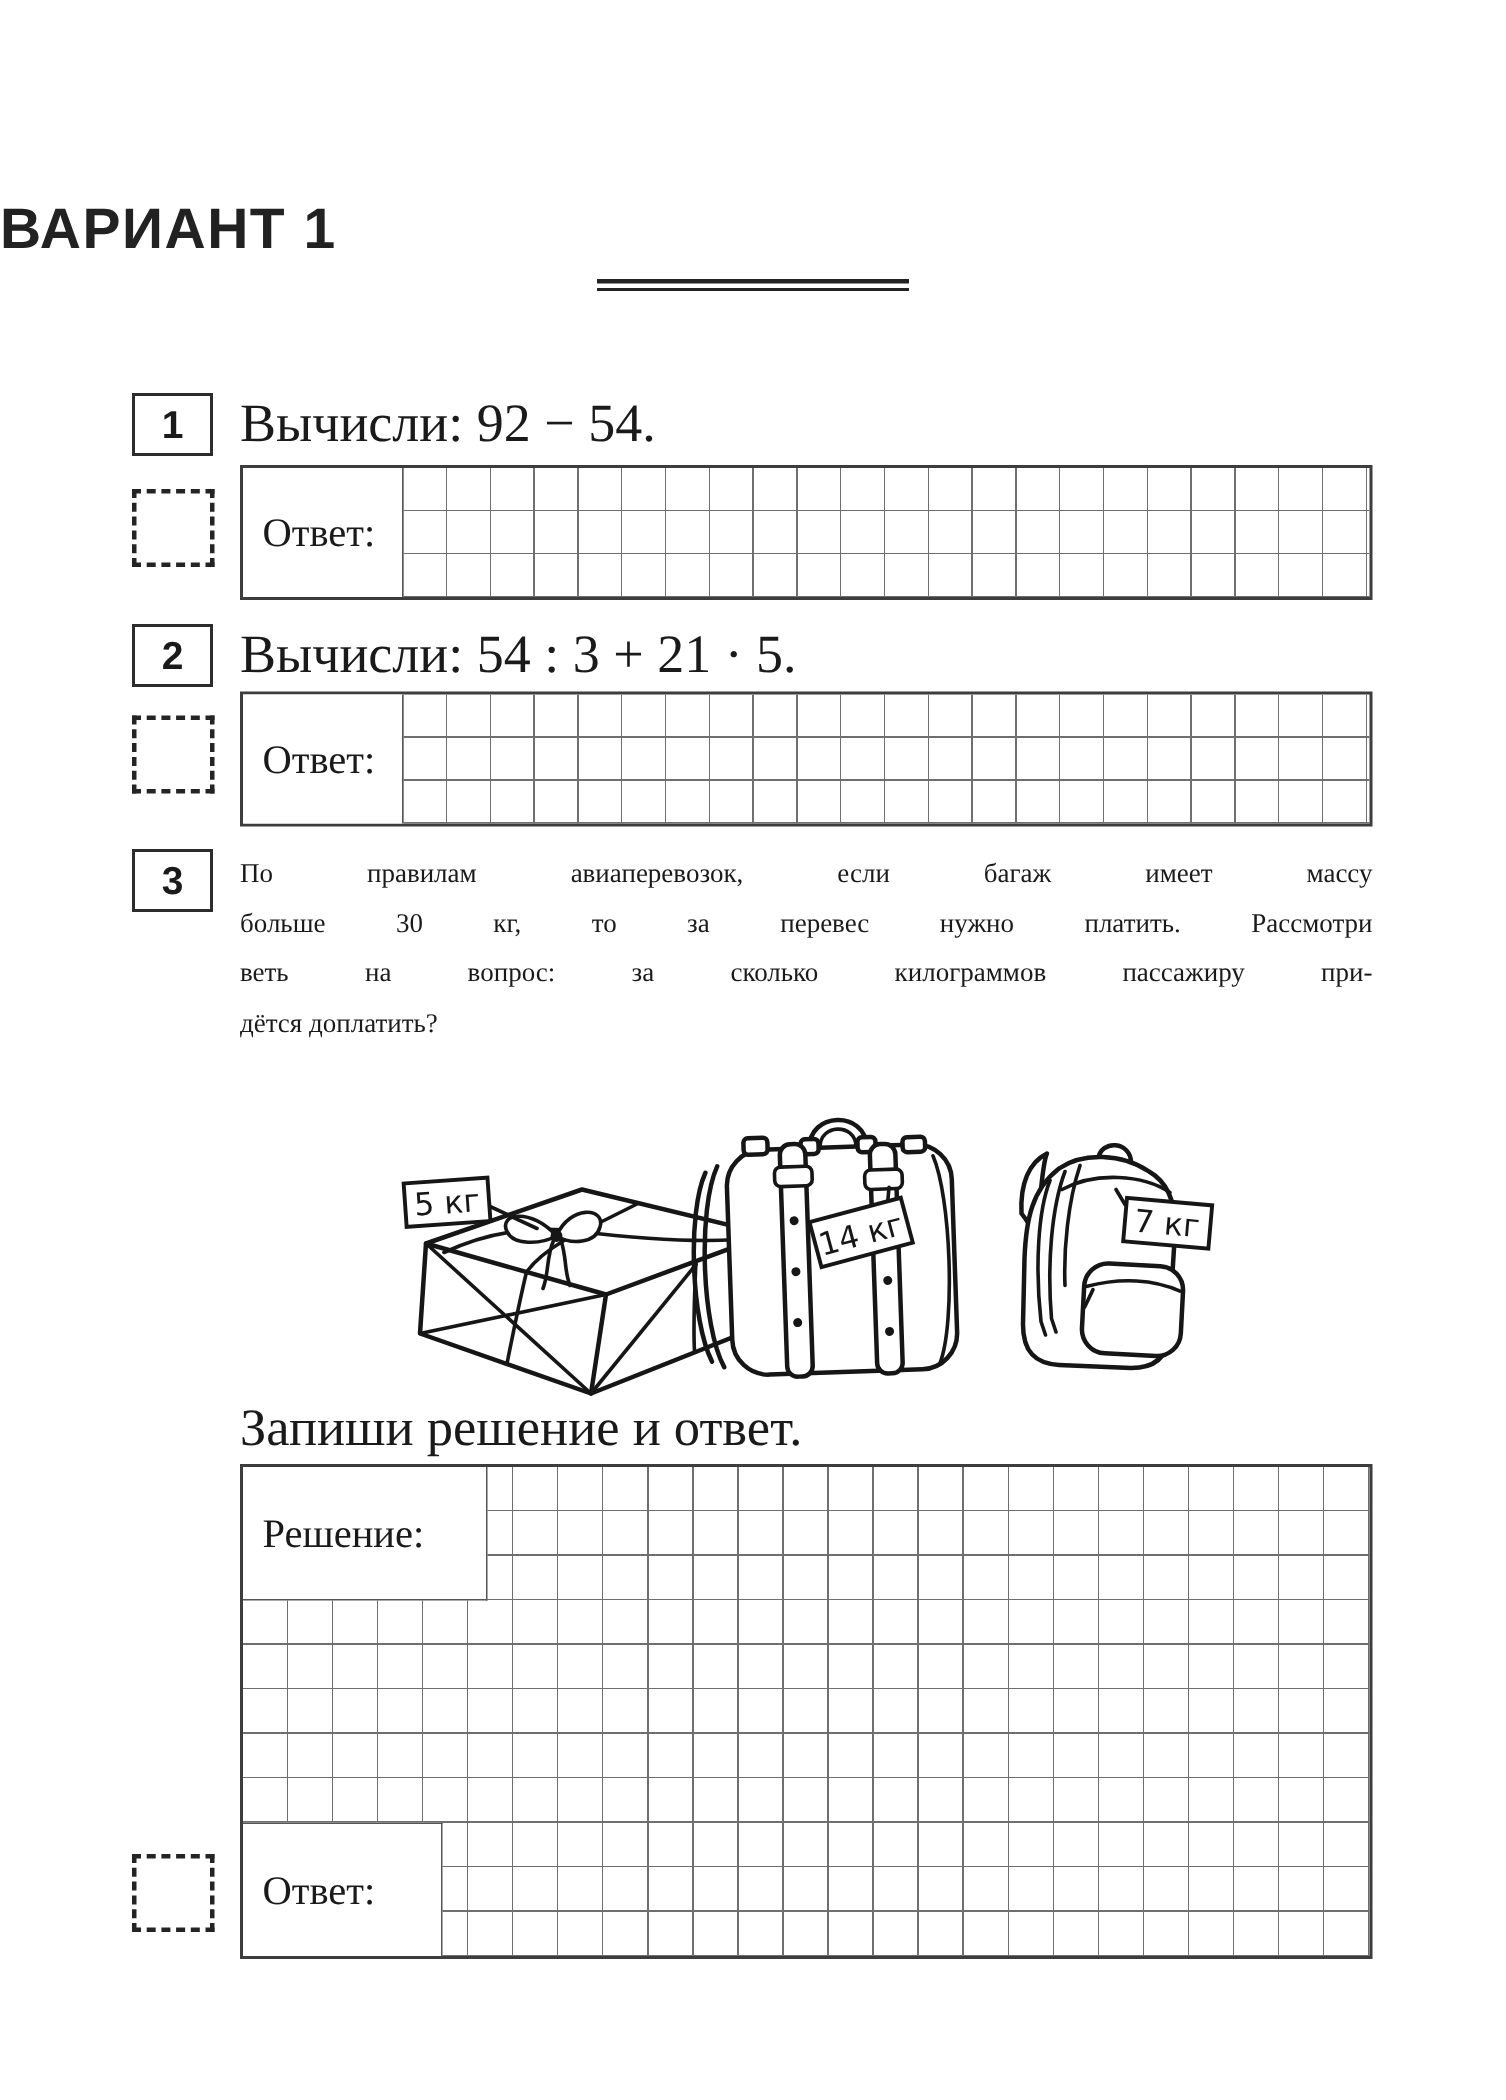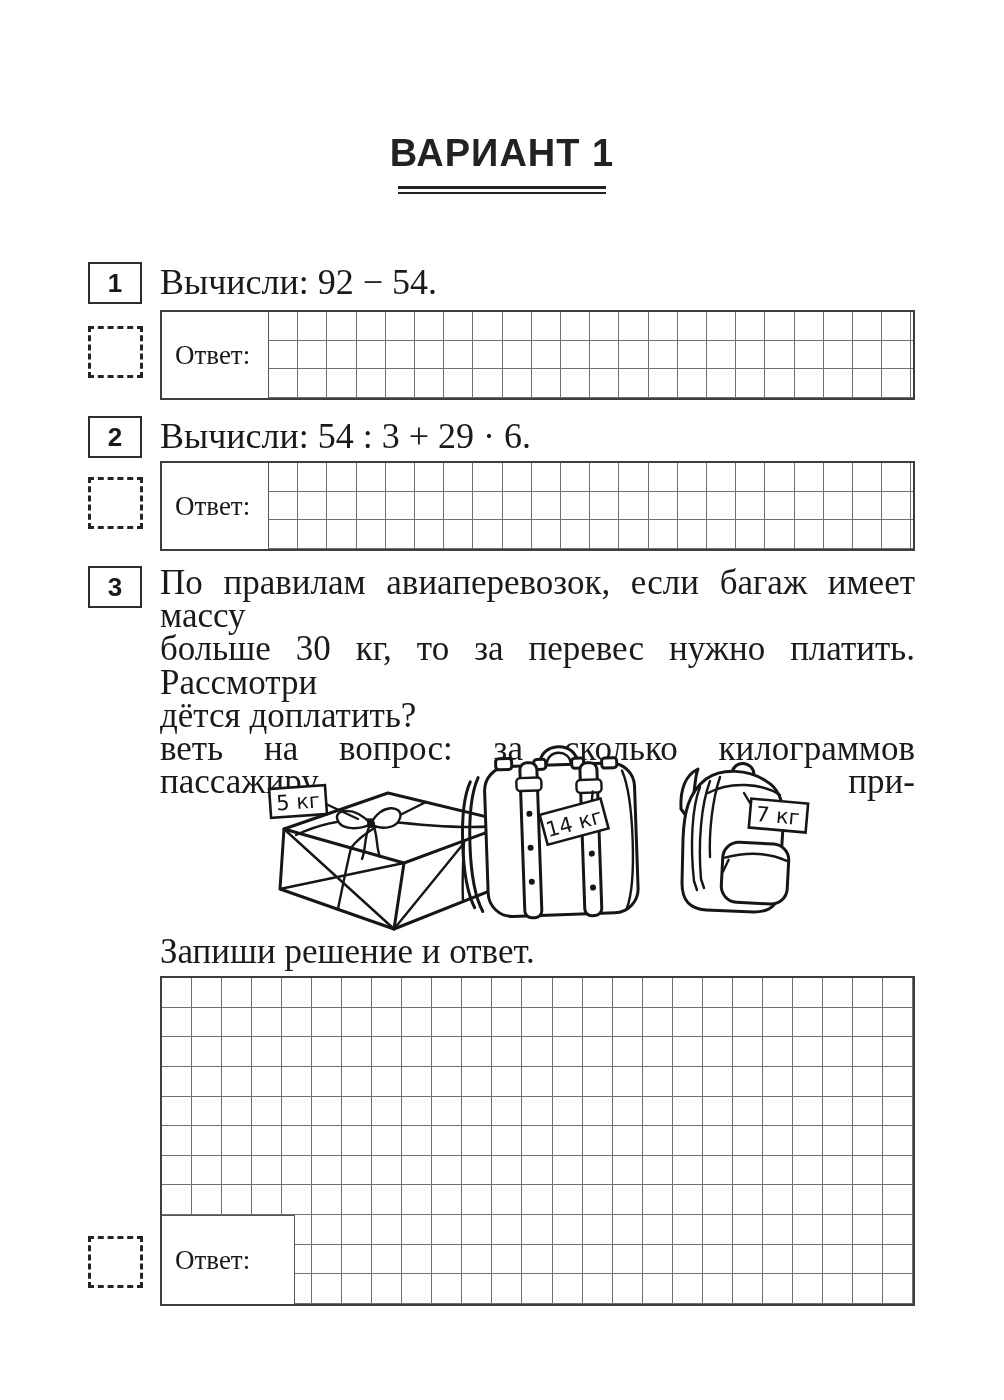--- a/index.html
+++ b/index.html
@@ -2,41 +2,41 @@
 <html><head>
 <meta charset="utf-8">
 <style>
   html,body{margin:0;padding:0;background:#ffffff;}
   .page{
     position:relative;width:1004px;height:1400px;background:#fff;
     font-family:"Liberation Serif",serif;color:#1a1a1a;overflow:hidden;
   }
   
   .title{
-    position:absolute;top:132px;left:0;width:100%;text-align:center;
+    position:absolute;top:132px;left:0;width:100%;text-align:left;
     font-family:"Liberation Sans",sans-serif;font-weight:bold;
     font-size:38px;letter-spacing:1px;color:#222;
   }
   .title-underline{
     position:absolute;top:186px;left:50%;transform:translateX(-50%);
     width:208px;height:3px;border-top:3px solid #222;border-bottom:2px solid #222;
   }
   
   .numbox{
     position:absolute;left:88px;width:50px;height:38px;border:2px solid #2d2d2d;
     display:flex;align-items:center;justify-content:center;
     font-family:"Liberation Sans",sans-serif;font-weight:bold;font-size:26px;color:#1a1a1a;
     background:#fff;
   }
   
   .statement{
     position:absolute;left:160px;width:755px;font-size:36px;line-height:36px;color:#1a1a1a;
   }
   .statement3{
-    position:absolute;left:160px;width:755px;font-size:35px;line-height:33.2px;color:#1a1a1a;
+    position:absolute;left:160px;width:755px;font-size:18px;line-height:33.2px;color:#1a1a1a;
   }
   .jline{text-align:justify;text-align-last:justify;white-space:normal;}
   .jline.last{text-align-last:left;}
   .instruction{
     position:absolute;left:160px;top:932px;font-size:35px;color:#1a1a1a;
   }
   
   .dashed-box{
     position:absolute;left:88px;width:49px;height:46px;border:3px dashed #242424;background:#fff;
   }
@@ -105,33 +105,33 @@
 
   <div class="numbox" style="top:262px">1</div>
   <div class="statement" style="top:264px">Вычисли: 92 − 54.</div>
   <div class="ansgrid" style="top:310px">
     <div class="label">Ответ:</div>
     <div class="cells"></div>
   </div>
   <div class="dashed-box" style="top:326px"></div>
 
   <div class="numbox" style="top:416px">2</div>
-  <div class="statement" style="top:418px">Вычисли: 54 : 3 + 29 · 6.</div>
+  <div class="statement" style="top:418px">Вычисли: 54 : 3 + 21 · 5.</div>
   <div class="ansgrid" style="top:461px">
     <div class="label">Ответ:</div>
     <div class="cells"></div>
   </div>
   <div class="dashed-box" style="top:477px"></div>
 
   <div class="numbox" style="top:566px">3</div>
   <div class="statement3" style="top:566px">
       <div class="jline">По правилам авиаперевозок, если багаж имеет массу</div>
       <div class="jline">больше 30 кг, то за перевес нужно платить. Рассмотри</div>
+      <div class="jline">веть на вопрос: за сколько килограммов пассажиру при-</div>
       <div class="jline last">дётся доплатить?</div>
-      <div class="jline">веть на вопрос: за сколько килограммов пассажиру при-</div>
     </div>
 
   <div class="luggage">
 
     <svg class="svg-parcel" width="262" height="157" viewBox="0 0 262 157">
       <path class="line fill-white" d="M18,52 L122,16 L246,46 L244,106 L128,152 L14,112 Z"></path>
       <path class="line" d="M18,52 L138,86 L246,46 M138,86 L128,152"></path>
       <path class="line-thin" d="M18,52 L128,152 M138,86 L14,112"></path>
       <path class="line-thin" d="M128,152 L198,66"></path>
       <path class="line-thin" d="M30,58 C60,44 90,40 120,44 C170,50 210,52 240,48"></path>
@@ -196,17 +196,18 @@
         <rect class="tag-rect" x="-28" y="-14" width="57" height="29"></rect>
         <text class="tag-text" x="0" y="8">7 кг</text>
       </g>
     </svg>
   </div>
 
   <div class="instruction">Запиши решение и ответ.</div>
 
   <div class="biggrid">
     <div class="cells-bg"></div>
+    <div class="solution-label">Решение:</div>
     <div class="answer-label">Ответ:</div>
   </div>
   <div class="dashed-box" style="top:1236px"></div>
 
 </div>
 
 </body></html>

